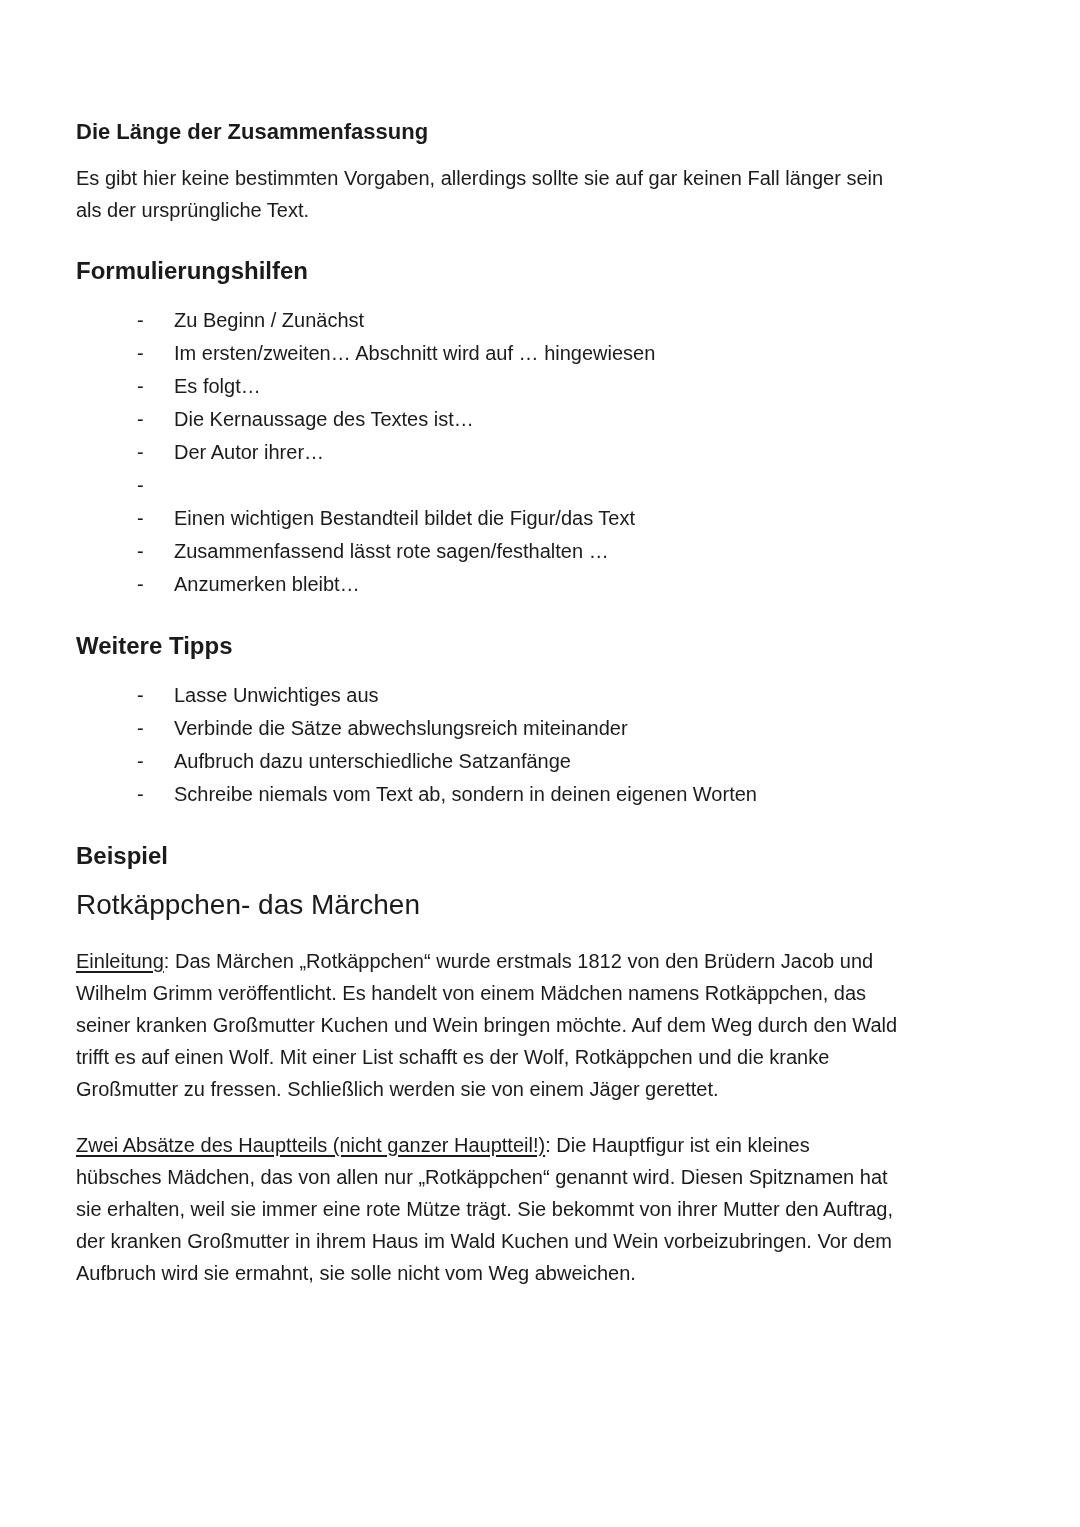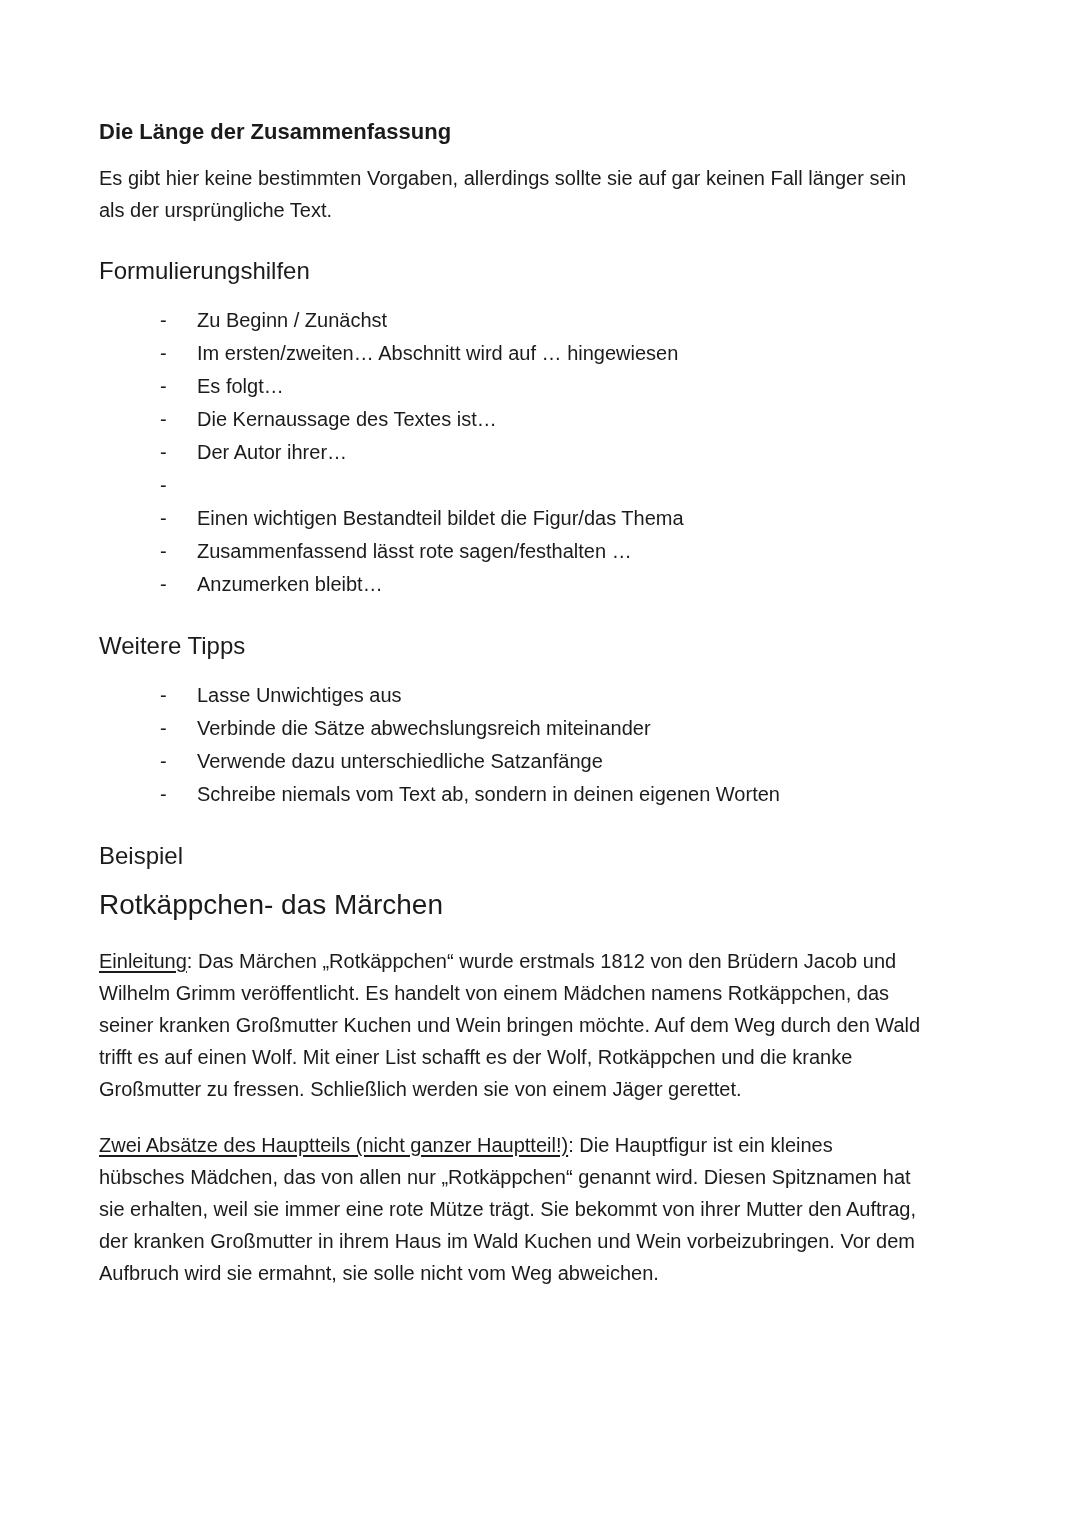--- a/index.html
+++ b/index.html
@@ -11,35 +11,35 @@
     width: 1080px;
     height: 1527px;
     font-family: "Liberation Sans", "DejaVu Sans", sans-serif;
     color: #1b1b1b;
     -webkit-font-smoothing: antialiased;
   }
   .page {
     box-sizing: border-box;
     width: 1080px;
     height: 1527px;
-    padding: 118px 128px 0 99px;
+    padding: 118px 128px 0 76px;
     background: #ffffff;
   }
   .content {
     width: 824px;
   }
   .h-small {
     font-size: 22px;
     font-weight: 700;
     margin: 0 0 16px 0;
     line-height: 1.25;
   }
   .h-large {
     font-size: 24px;
-    font-weight: 400;
+    font-weight: 700;
     margin: 30px 0 18px 0;
     line-height: 1.25;
   }
   p.body-text {
     font-size: 20px;
     line-height: 32px;
     margin: 0 0 24px 0;
   }
   ul.dash-list {
     list-style: none;
@@ -95,21 +95,21 @@
         </li>
       <li>
           <span class="dash">-</span>
           <span>Der Autor ihrer…</span>
         </li>
       <li>
           <span class="dash">-</span>
         </li>
       <li>
           <span class="dash">-</span>
-          <span>Einen wichtigen Bestandteil bildet die Figur/das Thema</span>
+          <span>Einen wichtigen Bestandteil bildet die Figur/das Text</span>
         </li>
       <li>
           <span class="dash">-</span>
           <span>Zusammenfassend lässt rote sagen/festhalten …</span>
         </li>
       <li>
           <span class="dash">-</span>
           <span>Anzumerken bleibt…</span>
         </li>
     </ul>
@@ -120,21 +120,21 @@
       <li>
           <span class="dash">-</span>
           <span>Lasse Unwichtiges aus</span>
         </li>
       <li>
           <span class="dash">-</span>
           <span>Verbinde die Sätze abwechslungsreich miteinander</span>
         </li>
       <li>
           <span class="dash">-</span>
-          <span>Verwende dazu unterschiedliche Satzanfänge</span>
+          <span>Aufbruch dazu unterschiedliche Satzanfänge</span>
         </li>
       <li>
           <span class="dash">-</span>
           <span>Schreibe niemals vom Text ab, sondern in deinen eigenen Worten</span>
         </li>
     </ul>
 
     <h1 class="h-large">Beispiel</h1>
 
     <p class="subtitle">Rotkäppchen- das Märchen</p>

